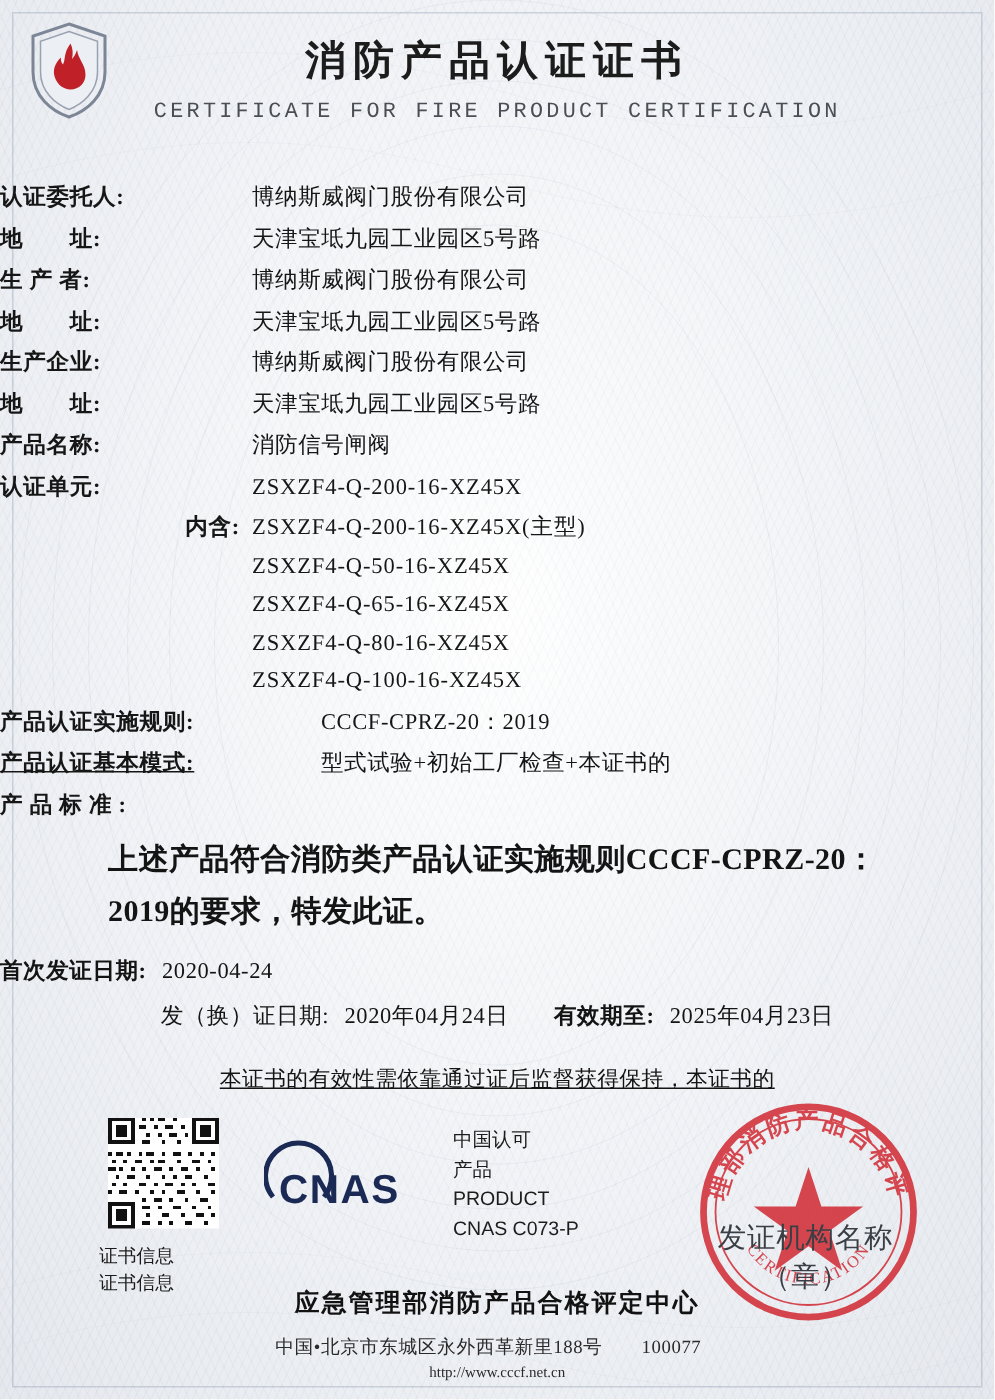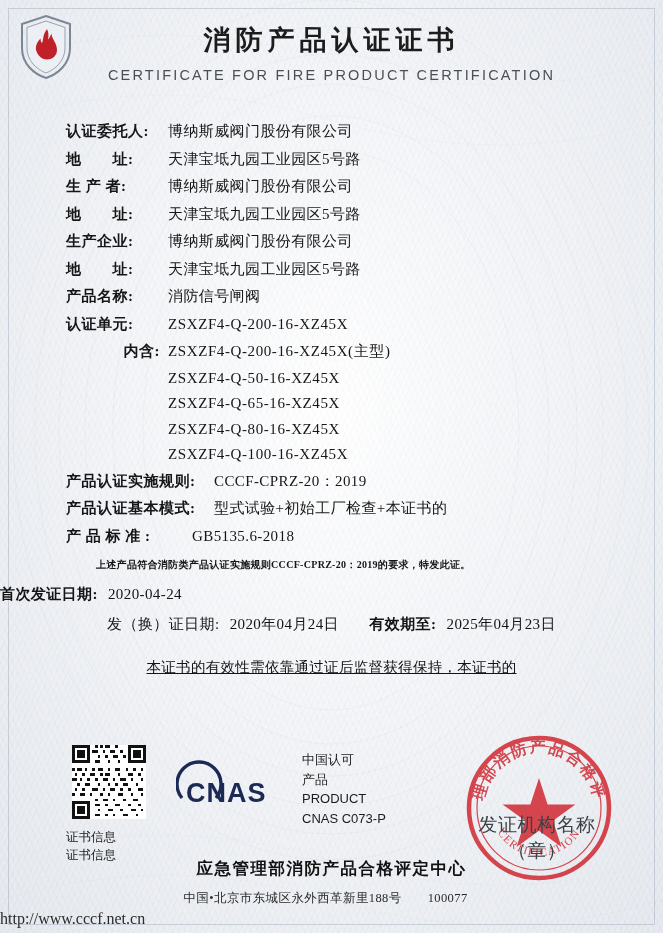--- a/index.html
+++ b/index.html
@@ -63,21 +63,21 @@
   }
   .title-cn {
     font-family: "Liberation Serif", "DejaVu Serif", serif;
     font-size: 27px;
     font-weight: bold;
     letter-spacing: 5px;
     color: #1c1c1c;
   }
   .title-en {
     margin-top: 9px;
-    font-family: Liberation Sans, sans-serif;
+    font-family: Liberation Mono, monospace;
     font-size: 14.5px;
     letter-spacing: 2.2px;
     color: #4b4f55;
   }
 
   .cert-no {
     position: absolute;
     right: 42px;
     top: 100px;
     font-size: 14px;
@@ -98,21 +98,20 @@
   }
   .row {
     display: flex;
     align-items: baseline;
     margin-bottom: 8.5px;
     font-size: 15px;
     color: #161616;
   }
   .lbl {
     width: 168px;
-    padding-left: 66px;
     box-sizing: border-box;
     font-weight: bold;
     letter-spacing: 0.5px;
     white-space: nowrap;
   }
   .val {
     flex: 1;
     letter-spacing: 0.4px;
   }
   .val.mono {
@@ -124,22 +123,22 @@
     font-size: 15px;
     margin-bottom: 8.5px;
     letter-spacing: 0.6px;
     color: #161616;
   }
 
   .rule-row .lbl, .mode-row .lbl, .std-row .lbl { font-weight: bold; }
 
   .statement {
     margin: 10px 0 0 0;
-    padding: 0 60px 0 96px;
-    font-size: 10px;
+    padding: 0 60px 0 72px;
+    font-size: 20px;
     font-weight: bold;
     line-height: 1.75;
     color: #141414;
     letter-spacing: 0.3px;
   }
 
   .issue-first {
     text-align: left;
     margin-top: 12px;
     font-size: 15px;
@@ -243,21 +242,22 @@
     text-align: center;
     font-size: 12.5px;
     color: #2a2a2a;
     letter-spacing: 0.4px;
   }
   .addr .zip { margin-left: 26px; }
   .site {
     position: absolute;
     left: 0; right: 0;
     top: 170px;
-    font-size: 16px;
+    text-align: center;
+    font-size: 10px;
     color: #2b2b2b;
     font-family: "Liberation Serif", serif;
   }
 </style>
 </head>
 <body>
 
 <div class="certificate">
 
   <svg class="guilloche" viewBox="0 0 663 933" preserveAspectRatio="none">
@@ -340,26 +340,25 @@
     <div class="row-indent mono">ZSXZF4-Q-50-16-XZ45X</div>
     <div class="row-indent mono">ZSXZF4-Q-65-16-XZ45X</div>
     <div class="row-indent mono">ZSXZF4-Q-80-16-XZ45X</div>
     <div class="row-indent mono">ZSXZF4-Q-100-16-XZ45X</div>
 
     <div class="row rule-row">
       <div class="lbl" style="width:214px;font-family:Liberation Serif, serif;">产品认证实施规则:</div>
       <div class="val">CCCF-CPRZ-20：2019</div>
     </div>
     <div class="row mode-row">
-      <div class="lbl" style="width:214px;">产品认证基本模式:</div>
+      <div class="lbl" style="width:214px;text-decoration:underline;">产品认证基本模式:</div>
       <div class="val">型式试验+初始工厂检查+本证书的</div>
     </div>
     <div class="row std-row">
       <div class="lbl" style="width:192px;">产 品 标 准 :</div>
-      <div class="val">GB5135.6-2018</div>
     </div>
 
     <div class="statement">上述产品符合消防类产品认证实施规则CCCF-CPRZ-20：2019的要求，特发此证。</div>
 
     <div class="issue-first">
       <b>首次发证日期:</b>
       <span style="margin-left:6px;">2020-04-24</span>
     </div>
 
     <div class="issue-line">

